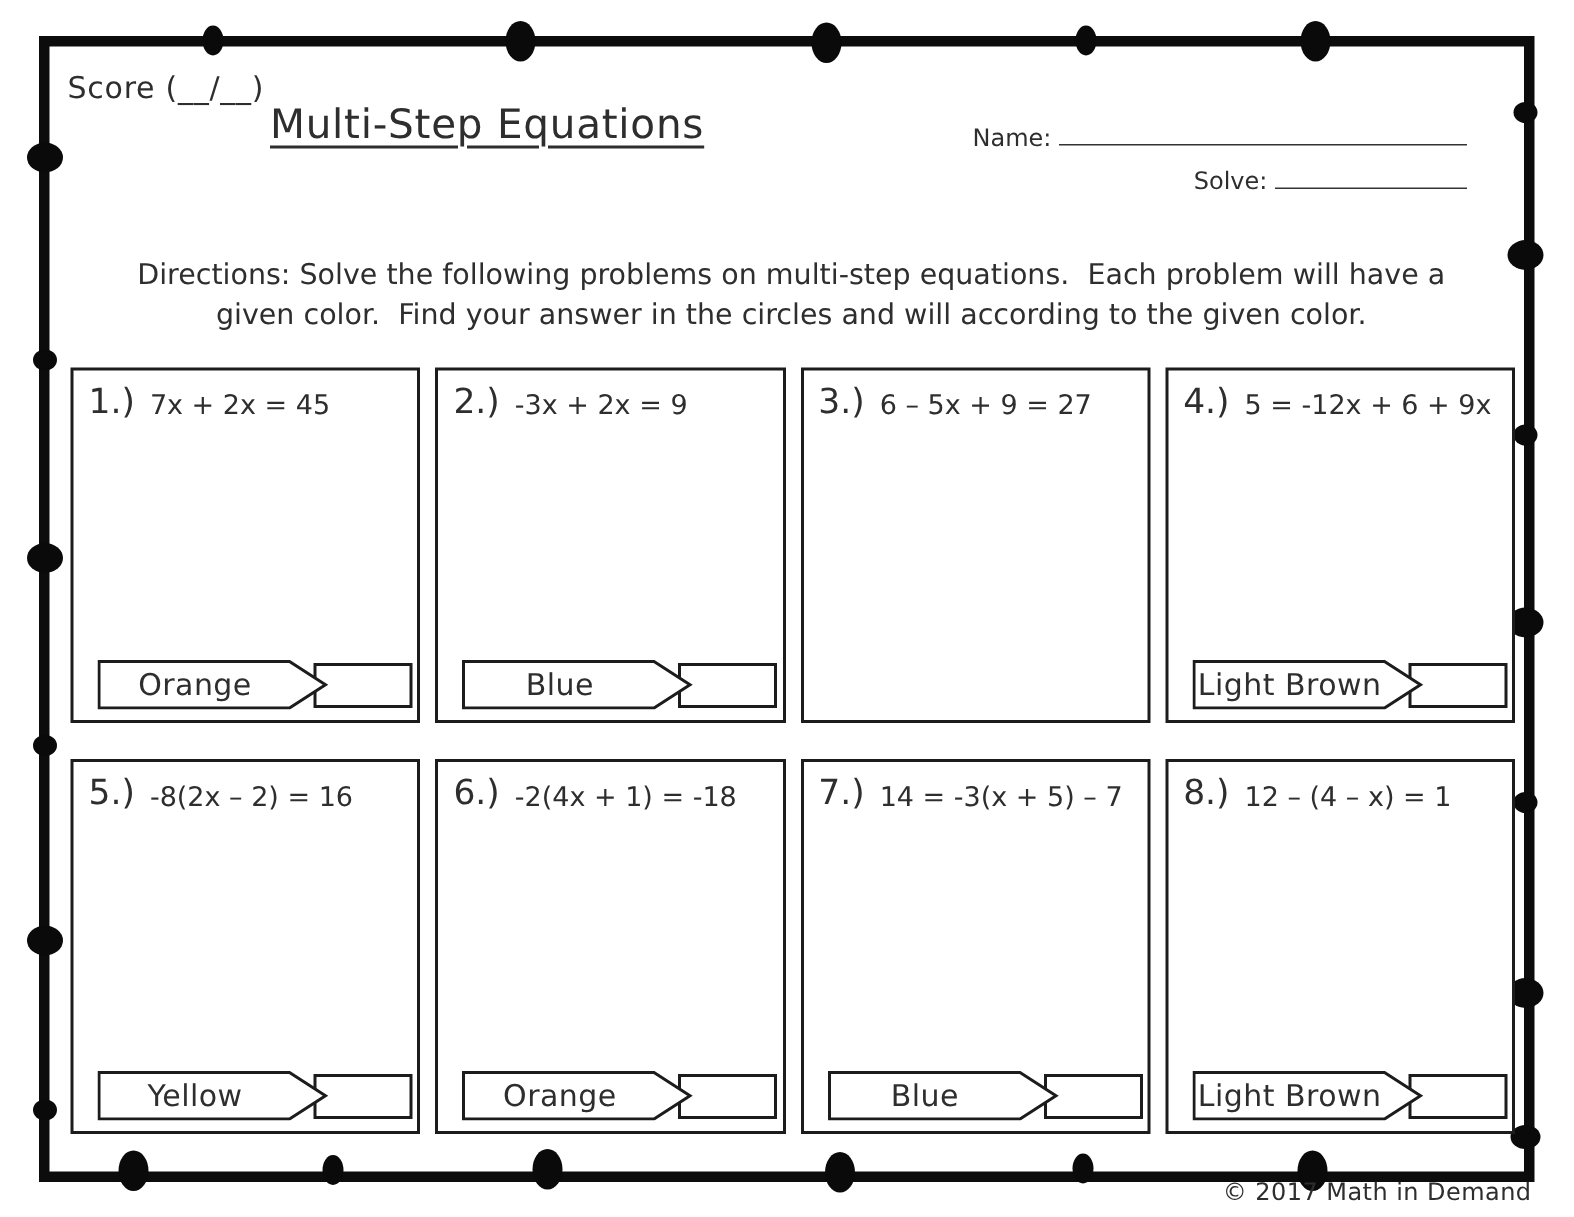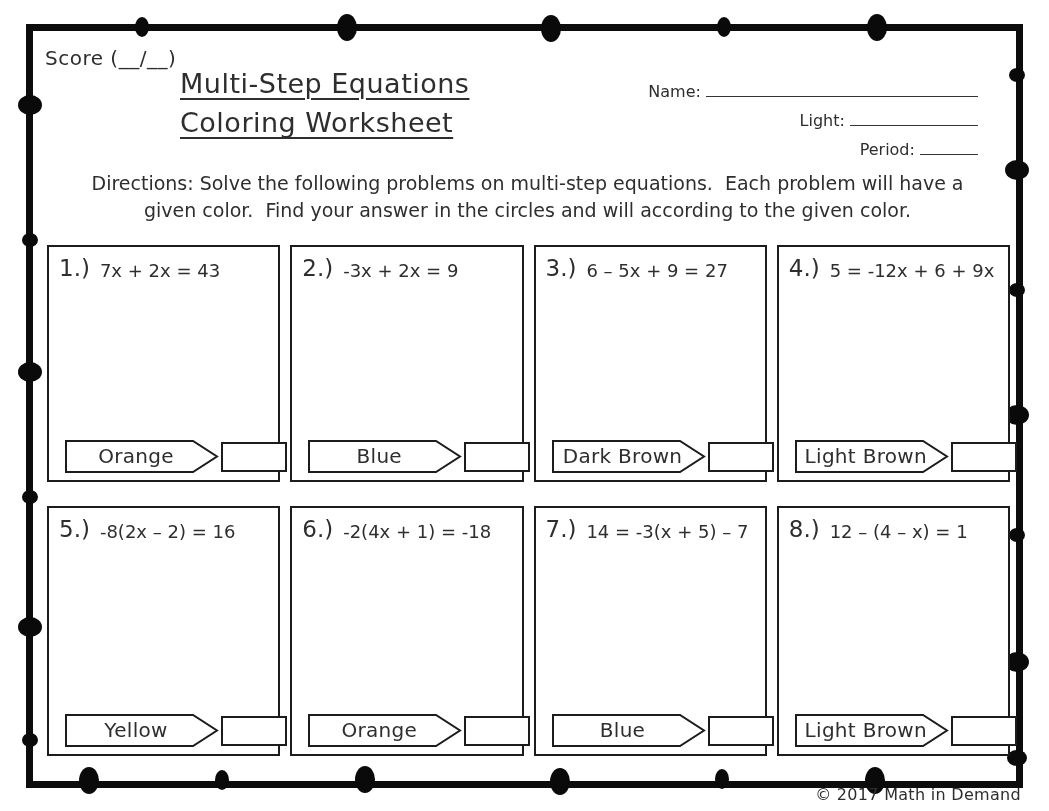--- a/index.html
+++ b/index.html
@@ -35,21 +35,21 @@
   
   .row{position:absolute;left:47px;width:963px;display:flex;gap:10px;}
   .row1{top:245px;height:237px;}
   .row2{top:506px;height:250px;}
   .cell{flex:1 1 0;border:2px solid #1c1c1c;position:relative;background:#fff;}
   .prob-head{display:flex;align-items:flex-start;padding:9px 4px 0 10px;}
   .pnum{font-size:23px;line-height:1.1;flex:none;}
   .peq{font-size:18px;line-height:1.2;margin-left:10px;margin-top:4px;white-space:nowrap;}
   
   .tag{position:absolute;left:16px;bottom:7px;display:flex;align-items:center;}
-  .banner{position:relative;width:154px;height:33px;flex:none;z-index:1;padding-left:12px;}
+  .banner{position:relative;width:154px;height:33px;flex:none;z-index:1;}
   .banner svg{position:absolute;left:0;top:0;}
   .banner-label{
     position:absolute;left:2px;right:26px;top:0;bottom:2px;
     display:flex;align-items:center;justify-content:center;font-size:20px;letter-spacing:.3px;
   }
   .answer-box{width:62px;height:26px;border:2px solid #1c1c1c;margin-left:-10px;background:#fff;z-index:0;}
   
   .copyright{position:absolute;top:785px;right:28px;font-size:16px;letter-spacing:.3px;}
 </style>
 </head>
@@ -80,45 +80,40 @@
     <div class="dot" style="left: 355px; top: 765.5px; width: 20px; height: 27px;"></div>
     <div class="dot" style="left: 550px; top: 767.5px; width: 20px; height: 27px;"></div>
     <div class="dot" style="left: 715px; top: 769px; width: 14px; height: 20px;"></div>
     <div class="dot" style="left: 865px; top: 766.5px; width: 20px; height: 27px;"></div>
   </div>
 
 <div class="score">Score (__/__)</div>
 
 <div class="title-block">
   <span class="title-line">Multi-Step Equations</span><br>
-  <span class="title-line">Coloring Worksheet</span>
 </div>
 
 <div class="meta">
   <div class="meta-row">
     <span>Name:</span>
     <span class="blank name"></span>
   </div>
   <div class="meta-row">
-    <span>Light:</span>
+    <span>Solve:</span>
     <span class="blank date"></span>
   </div>
-  <div class="meta-row">
-    <span>Period:</span>
-    <span class="blank period"></span>
-  </div>
 </div>
 
 <div class="directions"><span class="dlabel">Directions</span><span>: Solve the following problems on multi-step equations.  Each problem will have a</span><br><span>given color.  Find your answer in the circles and will according to the given color.</span></div>
 
 <div class="row row1">
   <div class="cell">
     <div class="prob-head">
       <span class="pnum">1.)</span>
-      <span class="peq">7x + 2x = 43</span>
+      <span class="peq">7x + 2x = 45</span>
     </div>
     <div class="tag">
       <div class="banner">
         <svg width="154" height="33" viewBox="0 0 154 33">
           <polygon points="1,1 128,1 152,16.5 128,32 1,32" fill="#ffffff" stroke="#1c1c1c" stroke-width="2"></polygon>
         </svg>
         <span class="banner-label">Orange</span>
       </div>
       <div class="answer-box"></div>
     </div>
@@ -136,29 +131,20 @@
         <span class="banner-label">Blue</span>
       </div>
       <div class="answer-box"></div>
     </div>
   </div>
   <div class="cell">
     <div class="prob-head">
       <span class="pnum">3.)</span>
       <span class="peq">6 – 5x + 9 = 27</span>
     </div>
-    <div class="tag">
-      <div class="banner">
-        <svg width="154" height="33" viewBox="0 0 154 33">
-          <polygon points="1,1 128,1 152,16.5 128,32 1,32" fill="#ffffff" stroke="#1c1c1c" stroke-width="2"></polygon>
-        </svg>
-        <span class="banner-label">Dark Brown</span>
-      </div>
-      <div class="answer-box"></div>
-    </div>
   </div>
   <div class="cell">
     <div class="prob-head">
       <span class="pnum">4.)</span>
       <span class="peq">5 = -12x + 6 + 9x</span>
     </div>
     <div class="tag">
       <div class="banner">
         <svg width="154" height="33" viewBox="0 0 154 33">
           <polygon points="1,1 128,1 152,16.5 128,32 1,32" fill="#ffffff" stroke="#1c1c1c" stroke-width="2"></polygon>

